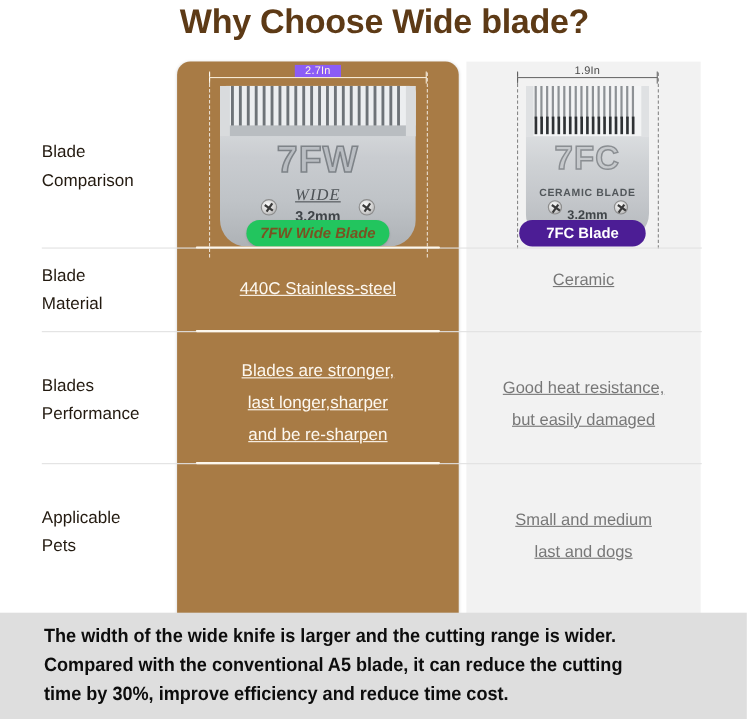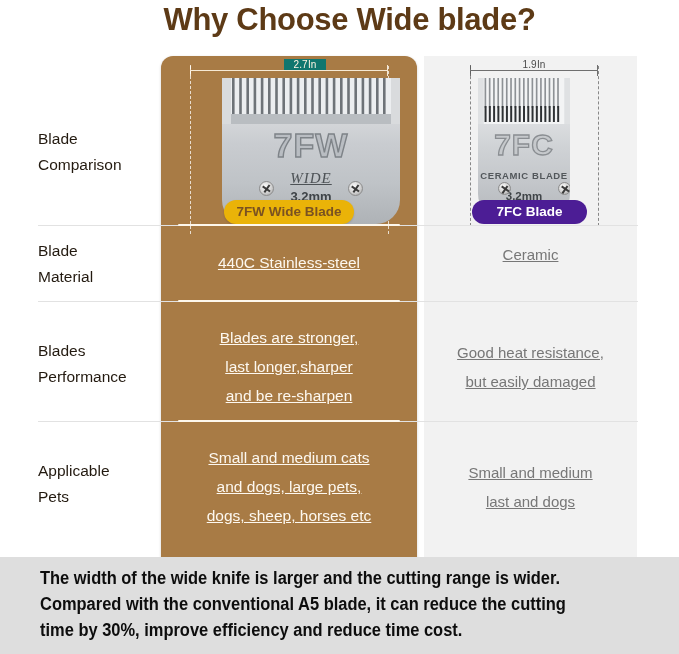--- a/index.html
+++ b/index.html
@@ -87,21 +87,21 @@
     content:"";position:absolute;background:#3a3a3a;
   }
   .screw::before{left:50%;top:2px;width:1.5px;height:9px;margin-left:-.75px;transform:rotate(35deg);}
   .screw::after{left:2px;top:50%;width:9px;height:1.5px;margin-top:-.75px;transform:rotate(35deg);}
 
   
   .pill{
     position:absolute;text-align:center;border-radius:14px;
     font-size:13.5px;font-weight:bold;line-height:24px;height:24px;
   }
-  .pill-white{background:#eab308;color:#7a5222;box-shadow:0 1px 2px rgba(0,0,0,.15);}
+  .pill-white{background:#22c55e;color:#7a5222;box-shadow:0 1px 2px rgba(0,0,0,.15);font-style:italic;}
   .pill-gray{background:#4c1d95;color:#ffffff;}
 
   
   .banner{
     position:absolute;left:0;top:557px;width:679px;height:97px;
     background:#dedede;
   }
   .banner p{
     margin:0;position:absolute;left:40px;top:8px;width:605px;
     color:#0d0d0d;font-size:17.5px;font-weight:bold;line-height:26px;
@@ -119,26 +119,26 @@
   <div class="col-gray"></div>
 
   <div class="col-gold"></div>
 
   <div class="blade-wrap" style="left:182px;top:14px;width:214px;height:175px;">
 
     <div class="dimline" style="left:8px;top:0px;width:198px;">
       <div class="dim-bar" style="background:#f6e9d4;"></div>
       <div class="dim-cap" style="left:0;background:#f6e9d4;"></div>
       <div class="dim-cap" style="right:0;background:#f6e9d4;"></div>
-      <div class="dim-label" style="color:#fff5e4;background:#0f766e;width:42px;left:94px;">2.7In</div>
+      <div class="dim-label" style="color:#fff5e4;background:#8b5cf6;width:42px;left:78px;">2.7In</div>
     </div>
     <div class="guide" style="left:8px;top:4px;height:168px;"></div>
     <div class="guide" style="left:206px;top:4px;height:168px;"></div>
 
-    <div class="blade-body" style="left:18px;top:16px;width:178px;height:146px;margin-left:22px;">
+    <div class="blade-body" style="left:18px;top:16px;width:178px;height:146px;">
       <div class="blade-metal" style="background:linear-gradient(180deg,#f4f5f6 0%,#dcdee0 18%,#c9ccd0 45%,#bfc3c7 72%,#aeb2b6 100%);"></div>
 
       <svg class="teeth" viewBox="0 0 178 46" preserveAspectRatio="none">
         <rect x="0" y="0" width="178" height="46" fill="#eceef0"></rect>
         <g fill="#6e7378">
           <rect x="10" y="0" width="2.6" height="40"></rect>
             <rect x="17.2" y="0" width="2.6" height="40"></rect>
           <rect x="24.4" y="0" width="2.6" height="40"></rect>
             <rect x="31.6" y="0" width="2.6" height="40"></rect>
           <rect x="38.8" y="0" width="2.6" height="40"></rect>
@@ -184,21 +184,21 @@
 
     <div class="dimline" style="left:6px;top:0px;width:128px;">
       <div class="dim-bar" style="background:#6f6f6f;"></div>
       <div class="dim-cap" style="left:0;background:#6f6f6f;"></div>
       <div class="dim-cap" style="right:0;background:#6f6f6f;"></div>
       <div class="dim-label" style="color:#4a4a4a;background:#f2f2f2;width:36px;left:46px;">1.9In</div>
     </div>
     <div class="guide" style="left:6px;top:4px;height:160px;border-left:1px dashed rgba(90,90,90,.7);"></div>
     <div class="guide" style="left:134px;top:4px;height:160px;border-left:1px dashed rgba(90,90,90,.7);"></div>
 
-    <div class="blade-body" style="left:14px;top:16px;width:92px;height:140px;">
+    <div class="blade-body" style="left:14px;top:16px;width:112px;height:140px;">
       <div class="blade-metal" style="background:linear-gradient(180deg,#f7f8f9 0%,#e3e5e7 20%,#cfd2d5 50%,#c3c6ca 75%,#b4b8bc 100%);"></div>
 
       <svg class="teeth" viewBox="0 0 112 46" preserveAspectRatio="none">
         <rect x="0" y="0" width="112" height="46" fill="#f3f4f5"></rect>
         <g fill="#8d9195">
           <rect x="8" y="0" width="2" height="30"></rect>
             <rect x="13.2" y="0" width="2" height="30"></rect>
           <rect x="18.4" y="0" width="2" height="30"></rect>
             <rect x="23.6" y="0" width="2" height="30"></rect>
           <rect x="28.8" y="0" width="2" height="30"></rect>
@@ -288,25 +288,20 @@
   <div class="cell cell-gold" style="left:161px;top:275px;width:256px;">
     <div>Blades are stronger,</div>
     <div>last longer,sharper</div>
     <div>and be re-sharpen</div>
   </div>
   <div class="cell cell-gray" style="left:424px;top:290px;width:213px;">
     <div>Good heat resistance,</div>
     <div>but easily damaged</div>
   </div>
 
-  <div class="cell cell-gold" style="left:161px;top:395px;width:256px;">
-    <div>Small and medium cats</div>
-    <div>and dogs, large pets,</div>
-    <div>dogs, sheep, horses etc</div>
-  </div>
   <div class="cell cell-gray" style="left:424px;top:410px;width:213px;">
     <div>Small and medium</div>
     <div>last and dogs</div>
   </div>
 
 </div>
 
 <div class="banner">
   <p>
     <span>The width of the wide knife is larger and the cutting range is wider.</span><br>

